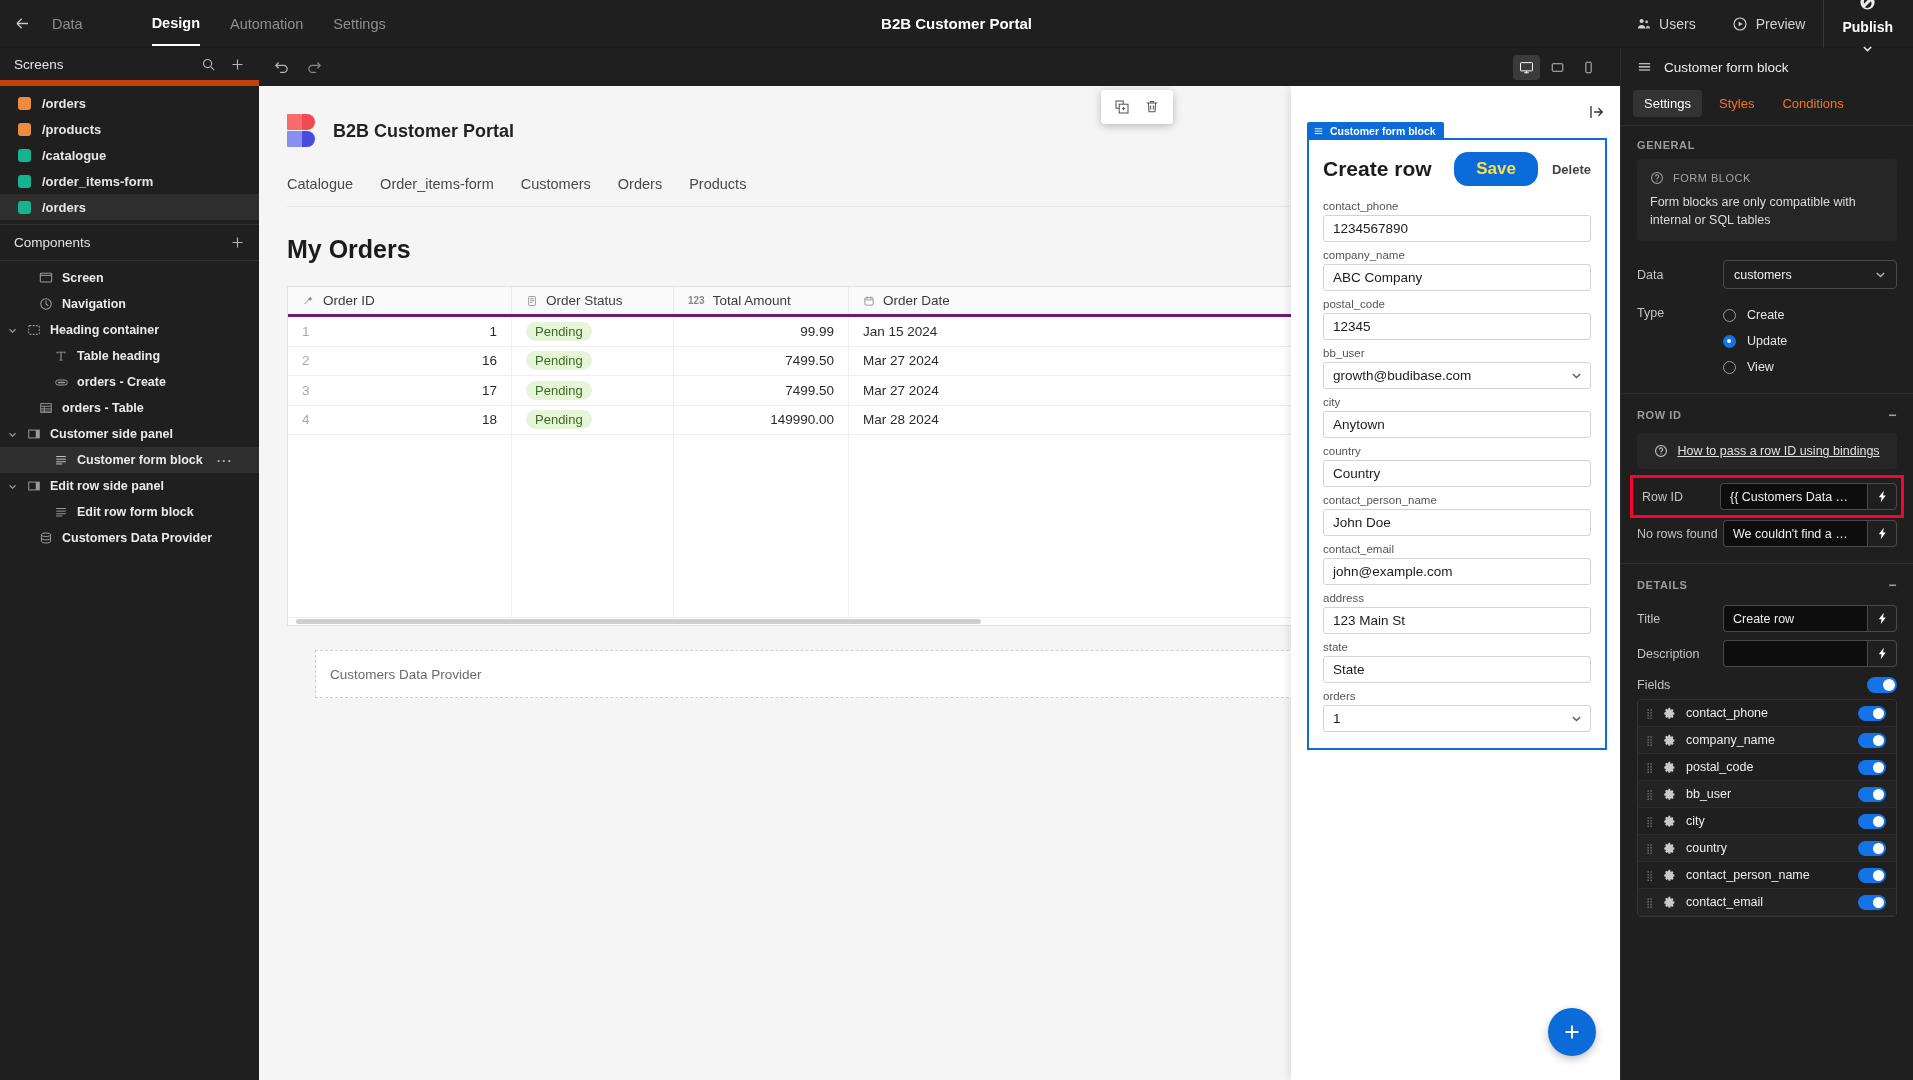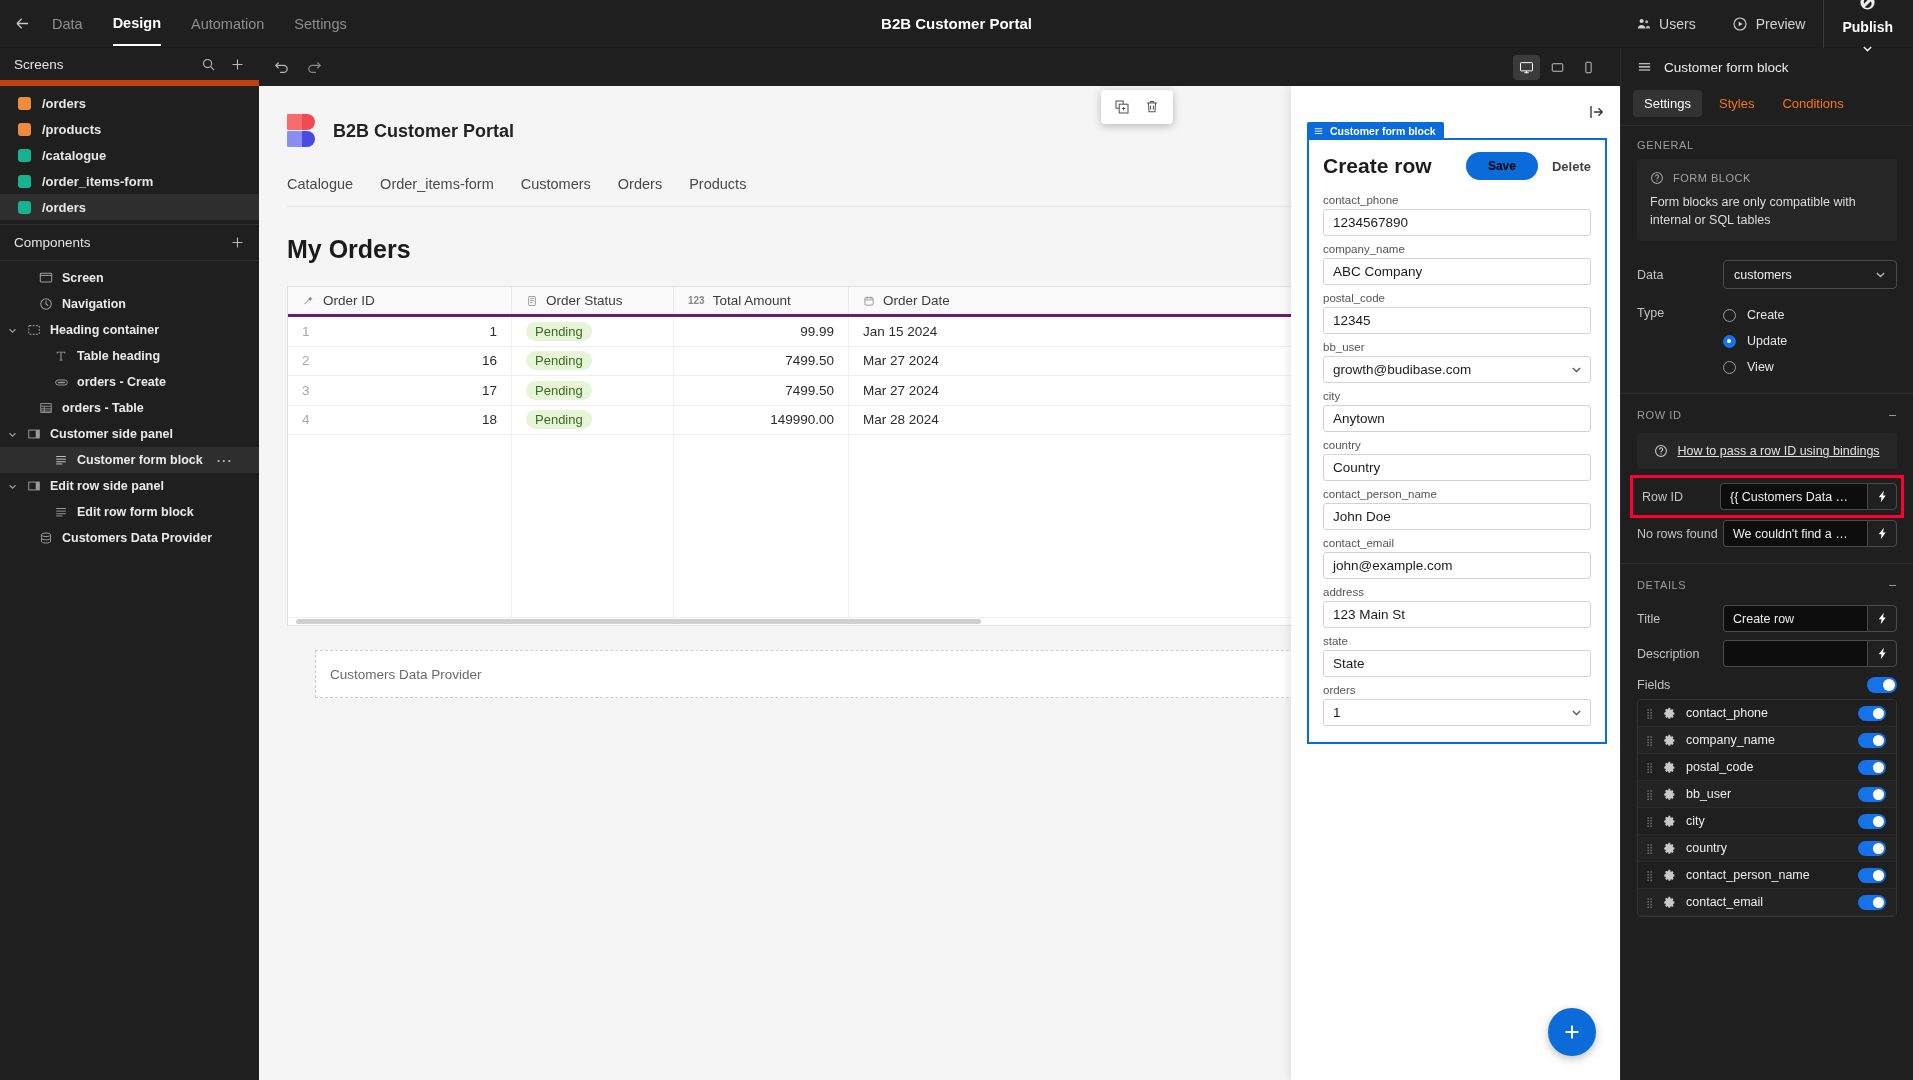--- a/index.html
+++ b/index.html
@@ -12,21 +12,21 @@
   .app { position: relative; width: 1913px; height: 1080px; display: flex; flex-direction: column; }
 
   
   .topbar {
     height: 48px; background: #1f1f1f; display: flex; align-items: center;
     flex: 0 0 48px; position: relative; border-bottom: 1px solid #1a1a1a;
   }
   .back-arrow { width: 44px; display: flex; align-items: center; justify-content: center; cursor: pointer; color: #c8c8c8; }
   .topnav { display: flex; align-items: center; gap: 30px; margin-left: 8px; }
   .topnav-item { font-size: 14.5px; color: #8e8e8e; cursor: pointer; padding: 14px 0 13px; }
-  .topnav-item.active { color: #fff; font-weight: bold; border-bottom: 2px solid #fff; }
+  .topnav-item.active { color: #fff; font-weight: bold; border-bottom: 2px solid #fff; margin-left: 39px; }
   .app-title {
     position: absolute; left: 0; right: 0; text-align: center;
     font-size: 15px; font-weight: bold; color: #fff; pointer-events: none;
   }
   .top-right { margin-left: auto; display: flex; align-items: center; height: 100%; }
   .top-right-item {
     display: flex; align-items: center; gap: 8px; font-size: 14px; color: #d2d2d2;
     padding: 0 18px; cursor: pointer; height: 100%;
   }
   .top-right-divider { width: 1px; height: 48px; background: #3a3a3a; }
@@ -124,21 +124,21 @@
     position: relative; margin: 0 13px 0 16px; border: 2px solid #0b6bd8; background: #fff;
   }
   .fb-tag {
     position: absolute; top: -18px; left: -2px; background: #0b6bd8; color: #fff; font-size: 10.5px;
     font-weight: bold; padding: 3px 8px 3px 6px; display: flex; align-items: center; gap: 6px; border-radius: 2px 2px 0 0;
   }
   .fb-inner { padding: 12px 14px 16px 14px; }
   .fb-head { display: flex; align-items: center; margin-bottom: 14px; }
   .fb-title { font-size: 21px; font-weight: bold; color: #1c1c1c; }
   .fb-btns { margin-left: auto; display: flex; align-items: center; gap: 14px; }
-  .btn-save { background: #0b6bd8; color: #000000; font-size: 12px; font-weight: bold; border: none; border-radius: 14px; padding: 7px 22px; cursor: pointer; }
+  .btn-save { background: #0b6bd8; color: #fde047; font-size: 17px; font-weight: bold; border: none; border-radius: 14px; padding: 7px 22px; cursor: pointer; }
   .btn-del { background: none; border: none; color: #444; font-size: 13px; font-weight: bold; cursor: pointer; }
   .fld { margin-bottom: 7px; }
   .fld label { display: block; font-size: 11.5px; color: #555; margin-bottom: 3px; }
   .fld .ip {
     width: 100%; height: 27px; border: 1px solid #d3d3d3; border-radius: 3px; background: #fff;
     display: flex; align-items: center; padding: 0 9px; font-size: 13.5px; color: #1c1c1c;
   }
   .fld .ip.sel-ip { position: relative; padding-right: 26px; }
   .fld .ip .chev { position: absolute; right: 8px; color: #5a5a5a; font-size: 10px; }
 
@@ -149,21 +149,21 @@
   }
 
   
   .right { width: 293px; flex: 0 0 293px; background: #1f1f1f; display: flex; flex-direction: column; border-left: 1px solid #2b2b2b; }
   .rp-head { height: 38px; display: flex; align-items: center; gap: 12px; padding: 0 16px; }
   .rp-head .t { font-size: 13.5px; color: #ededed; }
   .rp-tabs { display: flex; gap: 6px; padding: 4px 12px 8px; border-bottom: 1px solid #2e2e2e; }
   .rp-tab { font-size: 13px; color: #f97316; padding: 6px 11px; border-radius: 4px; cursor: pointer; }
   .rp-tab.active { background: #333; color: #fff; }
   .rp-scroll { overflow: hidden; flex: 1; }
-  .sec-title { font-size: 11px; letter-spacing: .6px; color: #9c9c9c; padding: 13px 16px 8px; display: flex; align-items: center; }
+  .sec-title { font-size: 11px; letter-spacing: .6px; color: #9c9c9c; padding: 13px 16px 8px; display: flex; align-items: center; font-weight: bold; }
   .sec-title .minus { margin-left: auto; color: #9c9c9c; cursor: pointer; font-size: 14px; }
   .info-box { margin: 0 16px 14px; background: #262626; border-radius: 4px; padding: 12px 13px; }
   .info-box .ib-head { display: flex; align-items: center; gap: 9px; font-size: 11px; letter-spacing: .5px; color: #a4a4a4; margin-bottom: 8px; }
   .info-box .ib-txt { font-size: 12.5px; color: #dcdcdc; line-height: 1.45; }
   .row2 { display: flex; align-items: center; padding: 5px 16px; }
   .row2 .lbl { width: 86px; flex: 0 0 86px; font-size: 12.5px; color: #c3c3c3; }
   .sel-ctrl {
     flex: 1; height: 29px; border: 1px solid #4a4a4a; border-radius: 4px; background: #1f1f1f;
     display: flex; align-items: center; padding: 0 10px; font-size: 12.5px; color: #ededed; cursor: pointer; position: relative;
   }

